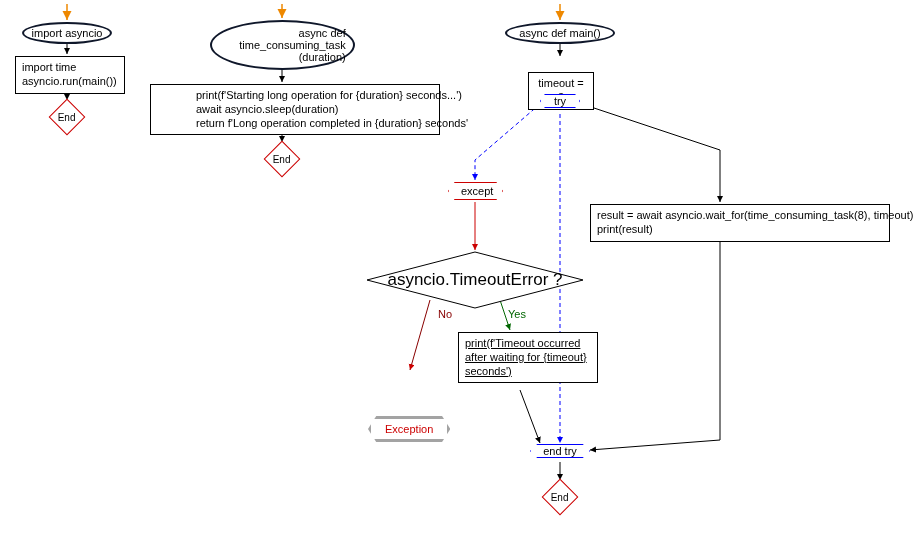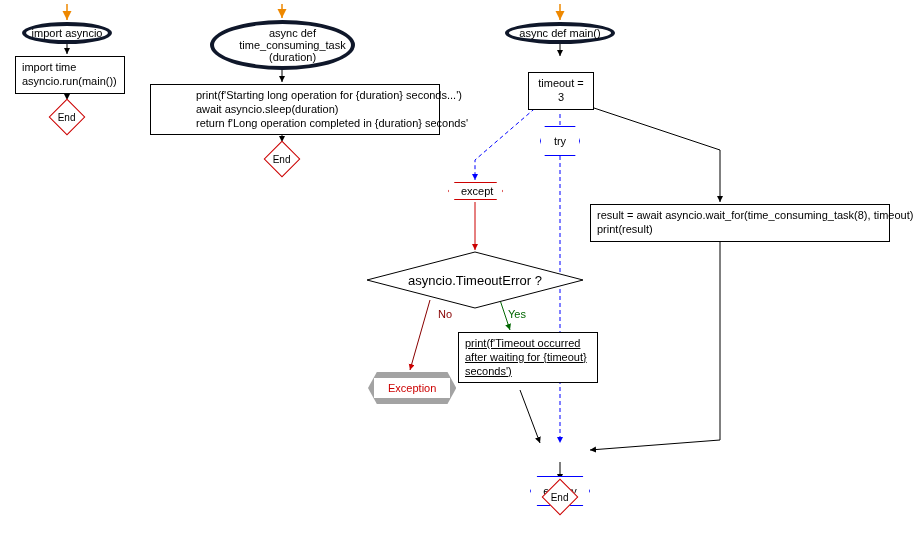--- a/index.html
+++ b/index.html
@@ -13,21 +13,21 @@
     font-size: 11px;
     position: relative;
     overflow: hidden;
   }
   .node {
     position: absolute;
     background: #fff;
   }
   
   .ellipse {
-    border: 4px solid #0f172a;
+    border: 2px solid #0f172a;
     border-radius: 50%;
     display: flex;
     align-items: center;
     justify-content: center;
     text-align: center;
     padding: 4px 12px;
     white-space: nowrap;
   }
   
   .rect {
@@ -47,24 +47,23 @@
   }
   .end-diamond .inner {
     transform: rotate(-45deg);
     font-size: 10px;
     color: #000;
   }
   
   .hex {
     border: 1px solid #00f;
     color: #000;
-    padding: 8px 12px;
+    padding: 0 12px;
     clip-path: polygon(12% 0, 88% 0, 100% 50%, 88% 100%, 12% 100%, 0 50%);
     text-align: center;
-    margin-top: 32px;
   }
   .hex-red {
     border: 1px solid #c00;
     padding: 2px 12px;
     clip-path: polygon(12% 0, 88% 0, 100% 50%, 88% 100%, 12% 100%, 0 50%);
     text-align: center;
   }
   
   .decision {
     width: 220px;
@@ -76,29 +75,30 @@
     position: absolute;
   }
   .decision svg {
     position: absolute;
     top: 0; left: 0;
     width: 100%; height: 100%;
   }
   .decision .lbl {
     position: relative;
     z-index: 2;
-    font-size: 13px;
+    font-size: 17px;
     padding: 0 20px;
   }
   
   .exception {
-    border: 6px solid #a3a3a3;
+    border: 3px solid #a3a3a3;
     color: #c00;
     padding: 4px 14px;
     clip-path: polygon(10% 0, 90% 0, 100% 50%, 90% 100%, 10% 100%, 0 50%);
+    margin-top: 44px;
   }
   .edge-label {
     position: absolute;
     font-size: 11px;
   }
   .yes { color: #060; }
   .no  { color: #800; }
   svg.edges {
     position: absolute;
     top: 0; left: 0;
@@ -165,21 +165,21 @@
 </div>
 <div class="node rect" style="left:15px; top:56px; width:110px;">
   <span style="white-space:pre;">import time
 asyncio.run(main())</span>
 </div>
 <div class="node end-diamond" style="left:54px; top:104px;">
   <span class="inner">End</span>
 </div>
 
 <div class="node ellipse" style="left:210px; top:20px; width:145px; height:50px; white-space:normal; line-height:1.1;">
-  <span style="white-space:pre; text-align:center;margin-left:20px;">async def
+  <span style="white-space:pre; text-align:right;margin-left:20px;">async def
 time_consuming_task
 (duration)</span>
 </div>
 <div class="node rect" style="left:150px; top:84px; width:290px;padding-left:45px;">
   <span style="white-space:pre;">print(f'Starting long operation for {duration} seconds...')
 await asyncio.sleep(duration)
 return f'Long operation completed in {duration} seconds'</span>
 </div>
 <div class="node end-diamond" style="left:269px; top:146px;">
   <span class="inner">End</span>

